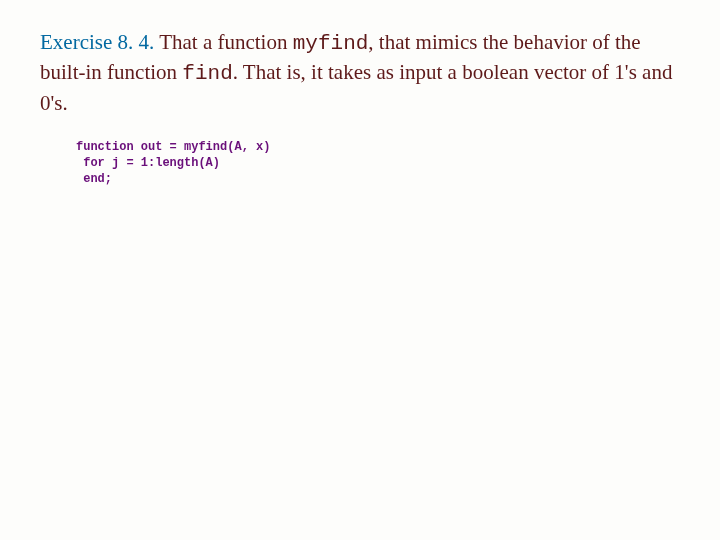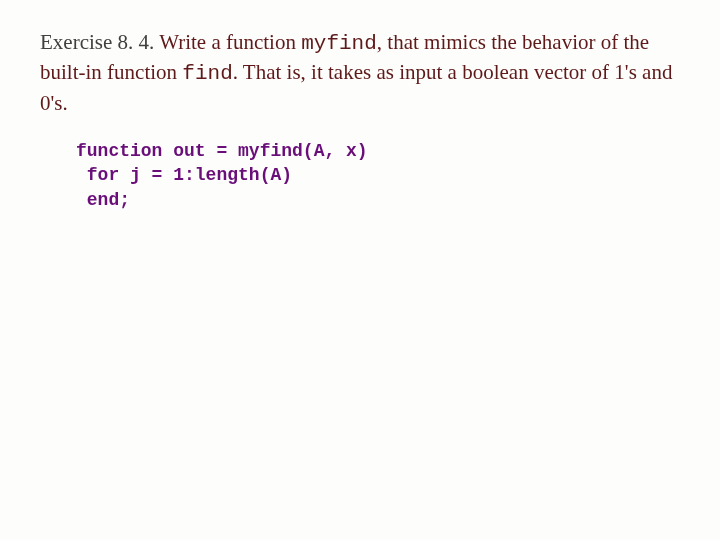--- a/index.html
+++ b/index.html
@@ -15,41 +15,41 @@
     padding: 28px 40px 20px 40px;
     box-sizing: border-box;
   }
   .exercise {
     font-size: 21px;
     line-height: 1.35;
     color: #5e1a1a;
     margin-bottom: 22px;
   }
   .exercise .label {
-    color: #404040;
+    color: #0369a1;
   }
   .exercise .mono {
     font-family: 'Courier New', Courier, monospace;
     font-size: 21px;
     margin-top: 44px;
   }
   .code {
     margin-left: 36px;
     font-family: 'Courier New', Courier, monospace;
-    font-size: 18px;
+    font-size: 12px;
     line-height: 1.35;
     font-weight: bold;
     color: #6a0f7a;
     white-space: pre;
   }
 </style>
 </head>
 <body>
 
 <div class="slide">
 
   <div class="exercise">
-    <span class="label">Exercise 8. 4.</span><span> Write a function </span><span class="mono">myfind</span><span>, that mimics the behavior of the built-in function </span><span class="mono">find</span><span>. That is, it takes as input a boolean vector of 1's and 0's.</span>
+    <span class="label">Exercise 8. 4.</span><span> That a function </span><span class="mono">myfind</span><span>, that mimics the behavior of the built-in function </span><span class="mono">find</span><span>. That is, it takes as input a boolean vector of 1's and 0's.</span>
   </div>
 
   <div class="code"><div>function out = myfind(A, x)</div><div> for j = 1:length(A)</div><div> end;</div></div>
 
 </div>
 
 </body></html>

